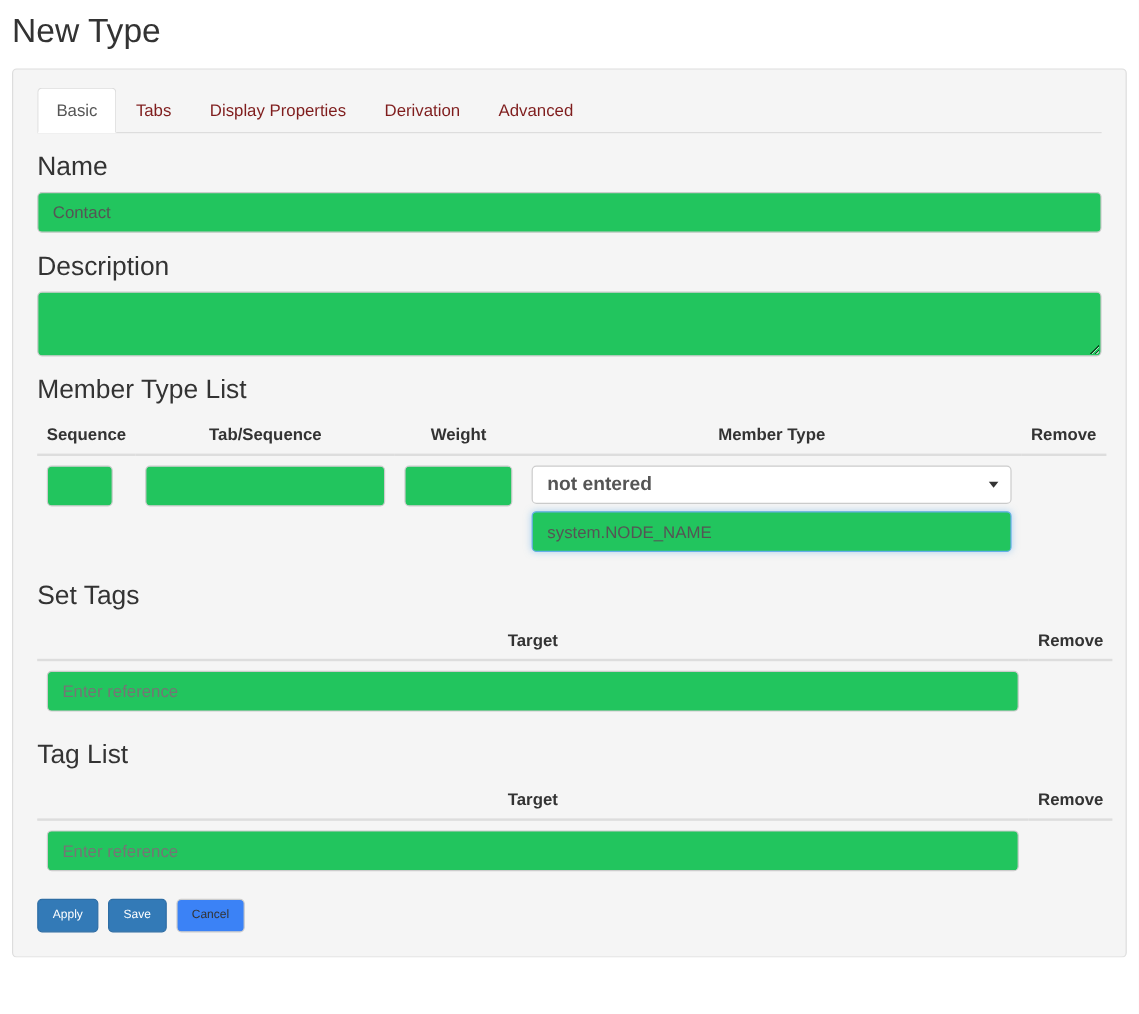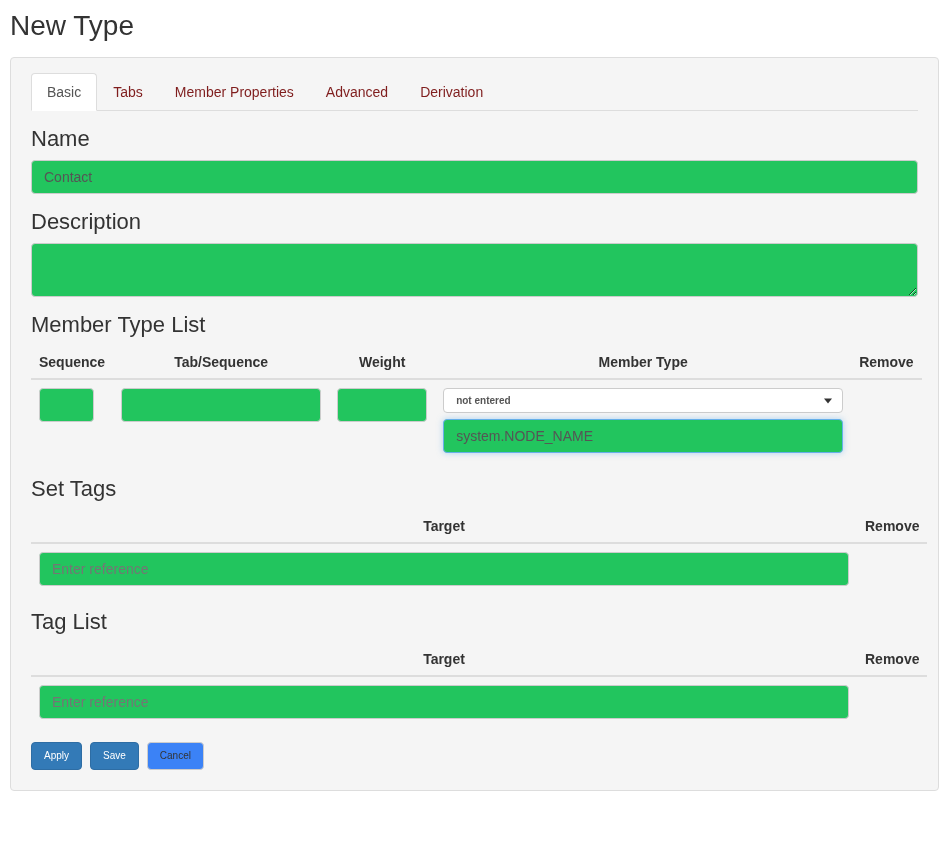--- a/index.html
+++ b/index.html
@@ -96,21 +96,21 @@
   .input-sm { width: 55px; }
   .input-md { width: 200px; }
   .input-w { width: 90px; }
   .select-wrap {
     position: relative;
     width: 400px;
   }
   .select-control {
     width: 100%;
     padding: 6px 24px 6px 12px;
-    font-size: 10px;
+    font-size: 16px;
     color: #555;
     background: #fff;
     border: 1px solid #ccc;
     border-radius: 4px;
     font-weight: 600;
     position: relative;
   }
   .select-caret {
     position: absolute;
     right: 10px;
@@ -152,27 +152,27 @@
 <div class="panel">
 
   <ul class="nav-tabs">
     <li class="active">
         <a>Basic</a>
       </li>
     <li>
         <a>Tabs</a>
       </li>
     <li>
-        <a>Member Properties</a>
+        <a>Display Properties</a>
+      </li>
+    <li>
+        <a>Derivation</a>
       </li>
     <li>
         <a>Advanced</a>
-      </li>
-    <li>
-        <a>Derivation</a>
       </li>
   </ul>
 
   <div class="section-label">Name</div>
   <input type="text" class="form-control" value="Contact" style="">
 
   <div class="section-label">Description</div>
   <textarea class="form-control" style=""></textarea>
 
   <div class="section-label">Member Type List</div>

